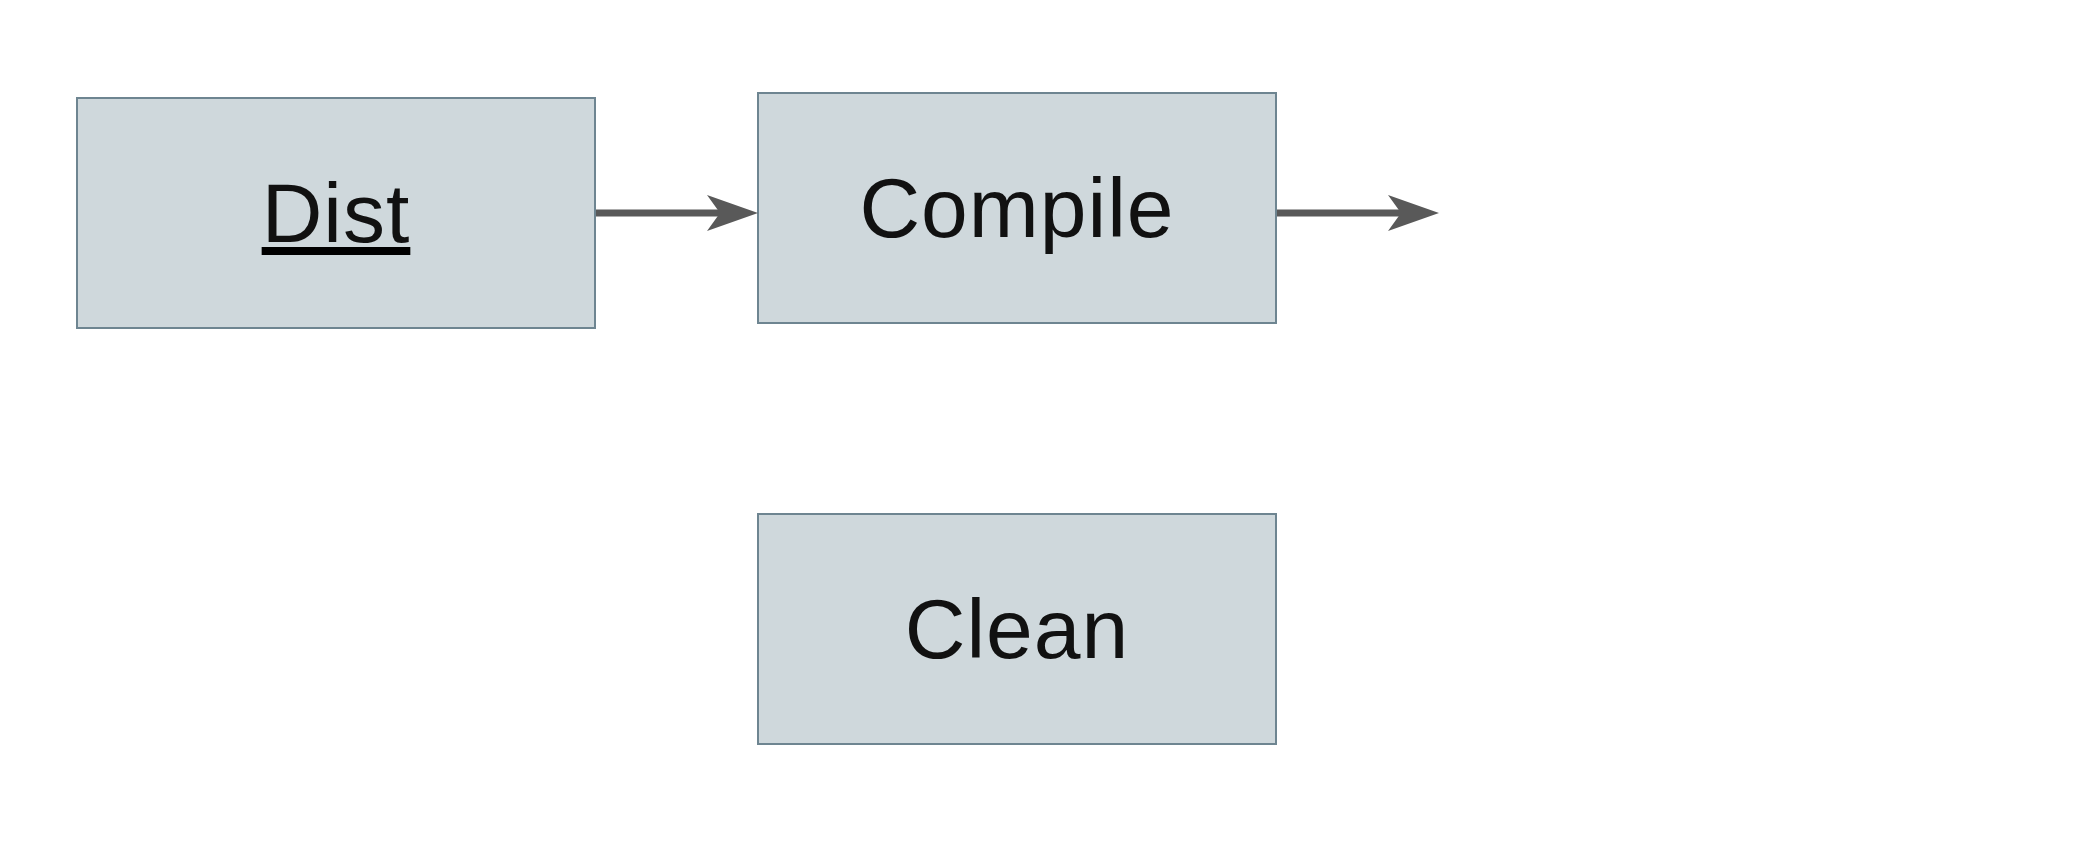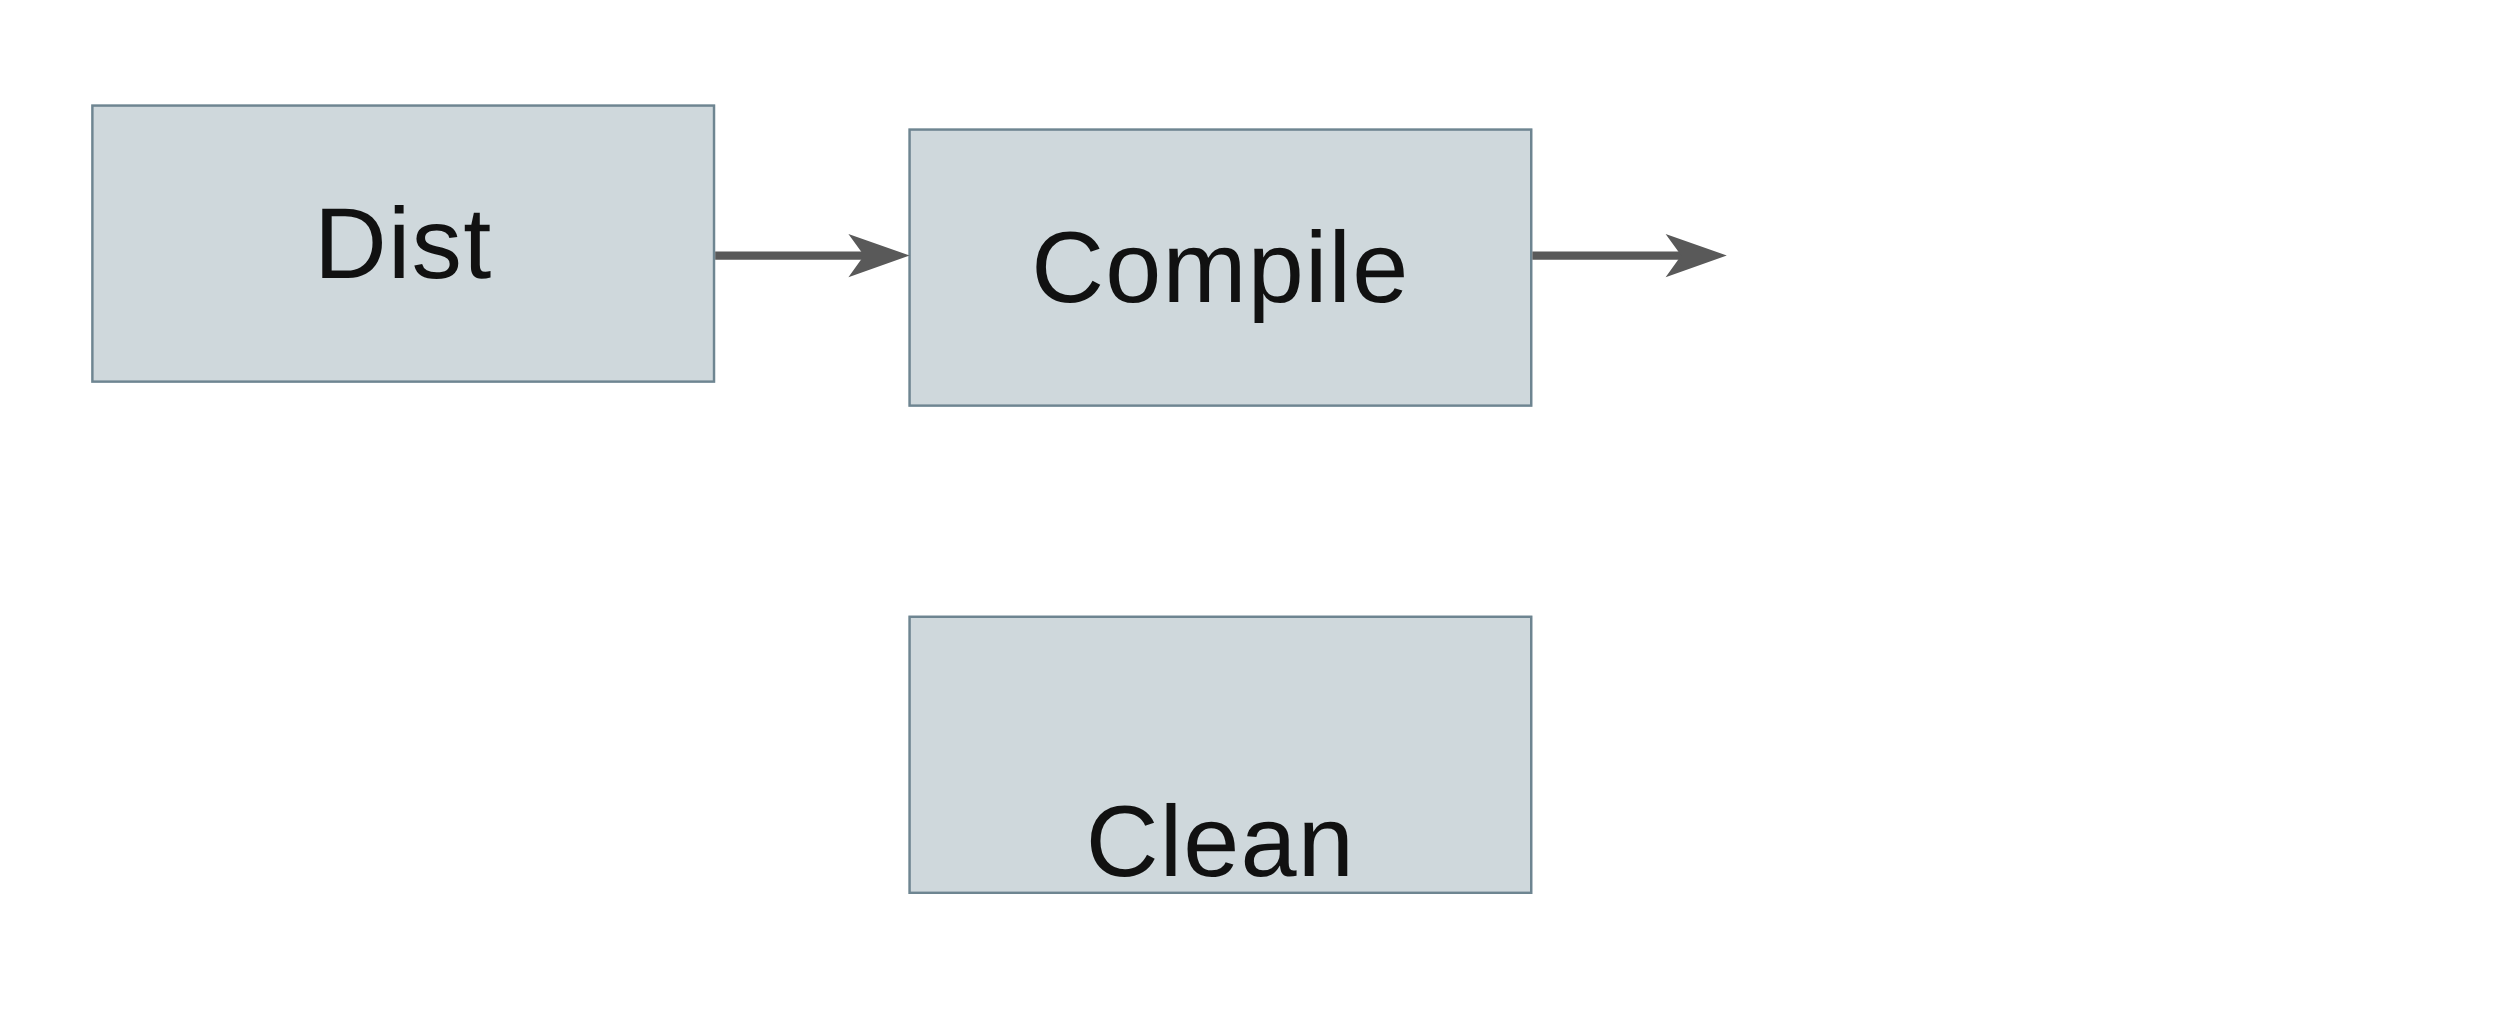--- a/index.html
+++ b/index.html
@@ -31,24 +31,24 @@
     align-items: center;
     justify-content: center;
   }
   .node-label {
     font-size: 84px;
     line-height: 1;
     color: var(--label_color);
     letter-spacing: 1px;
     white-space: nowrap;
   }
-  .node-dist    { left: 76px;   top: 87px;  }
-  .node-compile { left: 757px;  top: 107px;  }
+  .node-dist    { left: 76px;   top: 97px; text-decoration: underline;  }
+  .node-compile { left: 757px;  top: 92px;  }
   .node-init    { left: 1438px; top: 97px;  }
-  .node-clean   { left: 757px;  top: 513px; align-items: flex-end; }
+  .node-clean   { left: 757px;  top: 513px; }
   .arrow {
     position: absolute;
     top: 191px;
     width: 162px;
     height: 44px;
     overflow: visible;
   }
   .arrow-1 { left: 596px; }
   .arrow-2 { left: 1277px; }
   .arrow line    { stroke: var(--arrow_color); stroke-width: 7; }

